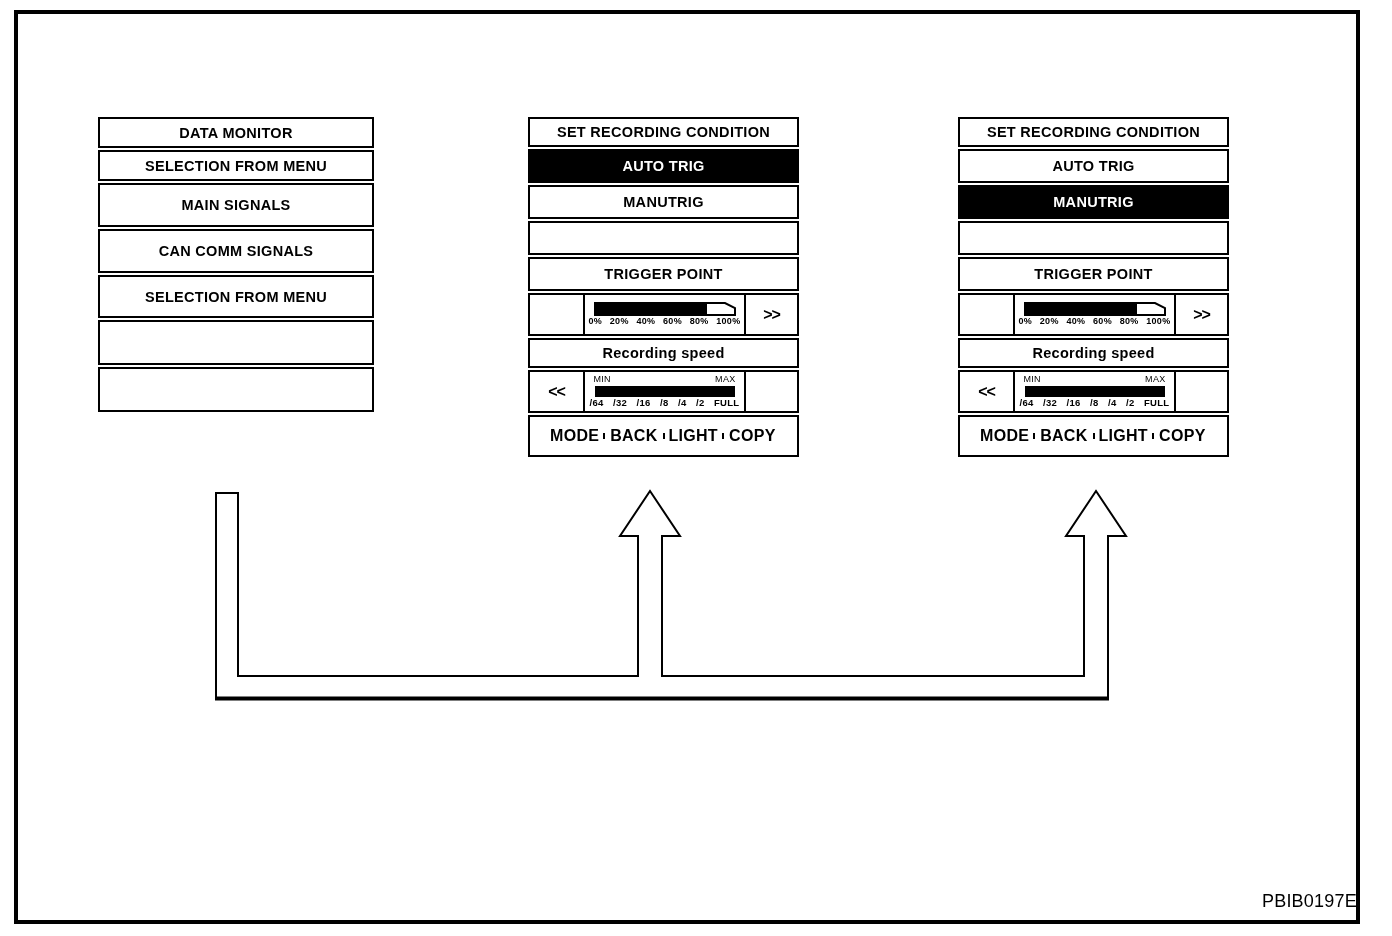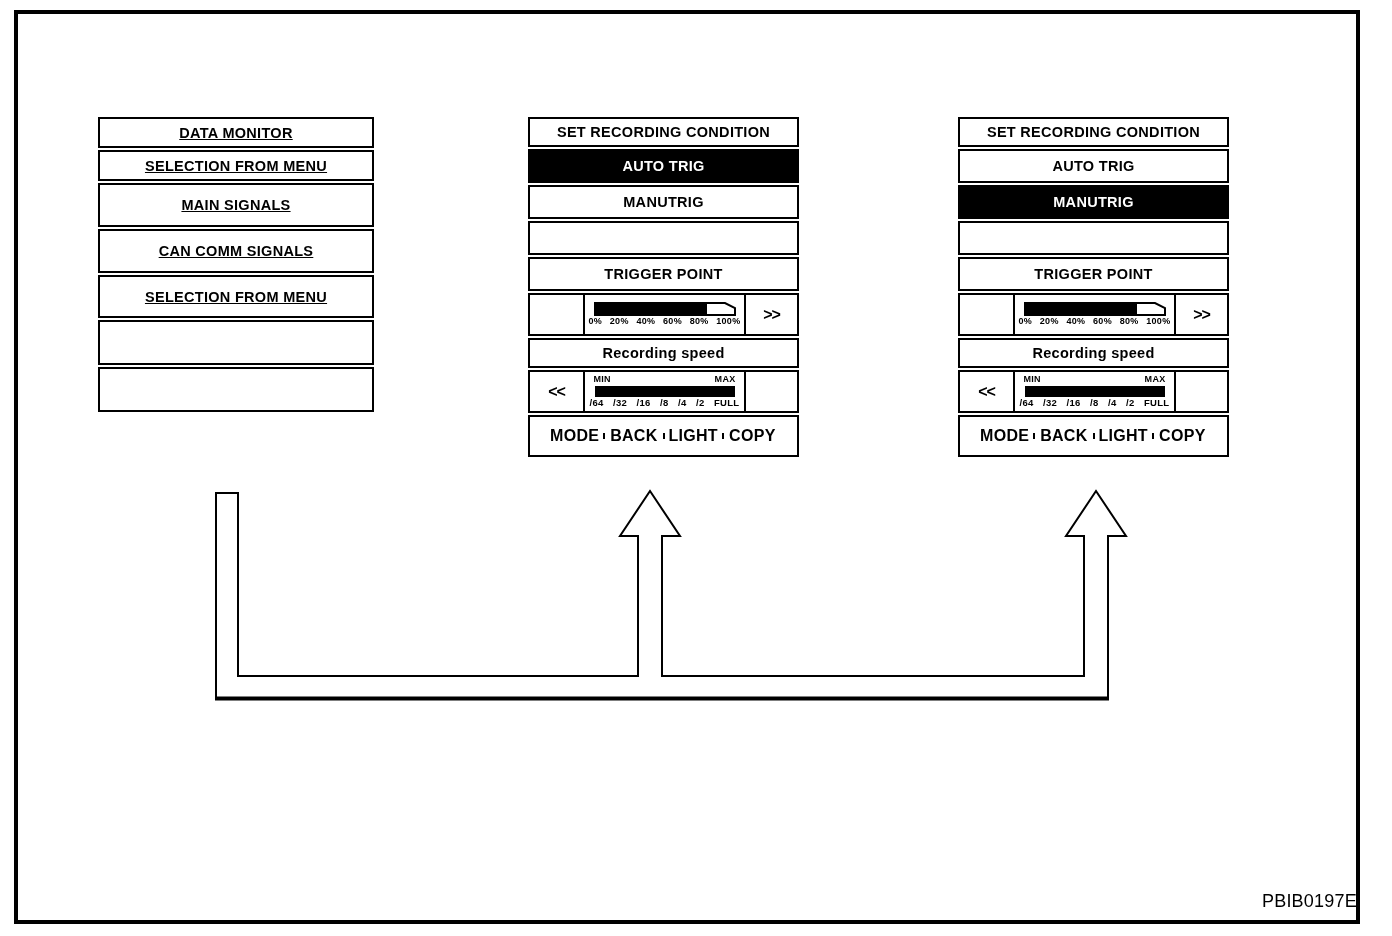--- a/index.html
+++ b/index.html
@@ -29,21 +29,21 @@
   .bar-cell {
     flex:1 1 auto; display:flex; flex-direction:column;
     align-items:center; justify-content:center; min-width:0;
   }
   .tick-row {
     width:152px; display:flex; justify-content:space-between;
     font-size:9px; font-weight:bold; line-height:1.1; margin-top:1px; white-space:nowrap;
   }
   .minmax-row {
     width:142px; display:flex; justify-content:space-between;
-    font-size:9px; font-weight:bold; line-height:1.1; margin-bottom:1px;align-items:center;
+    font-size:9px; font-weight:normal; line-height:1.1; margin-bottom:1px;align-items:center;
   }
   .speed-bar { width:140px; height:11px; background:#000; }
   .speed-ticks {
     width:150px; display:flex; justify-content:space-between;
     font-size:9.5px; font-weight:bold; line-height:1.1; margin-top:1px; white-space:nowrap;
   }
   
   .softkeys { padding:16px; align-items:stretch; }
   .softkey {
     flex:1 1 0; display:flex; align-items:center; justify-content:center;
@@ -53,21 +53,21 @@
   .flow-svg { position:absolute; left:0; top:0; pointer-events:none; }
   .fig-code { position:absolute; left:1262px; top:891px; font-size:18px; letter-spacing:.2px; }
 </style>
 </head>
 <body>
 
 <div class="canvas">
 
   <div class="frame"></div>
 
-  <div class="panel" style="left:98px; top:117px; width:276px; height:340px;text-decoration:underline;">
+  <div class="panel" style="left:98px; top:117px; width:276px; height:340px;">
     <div class="row" style="height:31px">
       <span>DATA MONITOR</span>
     </div>
     <div class="row" style="height:31px">
       <span>SELECTION FROM MENU</span>
     </div>
     <div class="row" style="height:44px">
       <span>MAIN SIGNALS</span>
     </div>
     <div class="row" style="height:44px">

